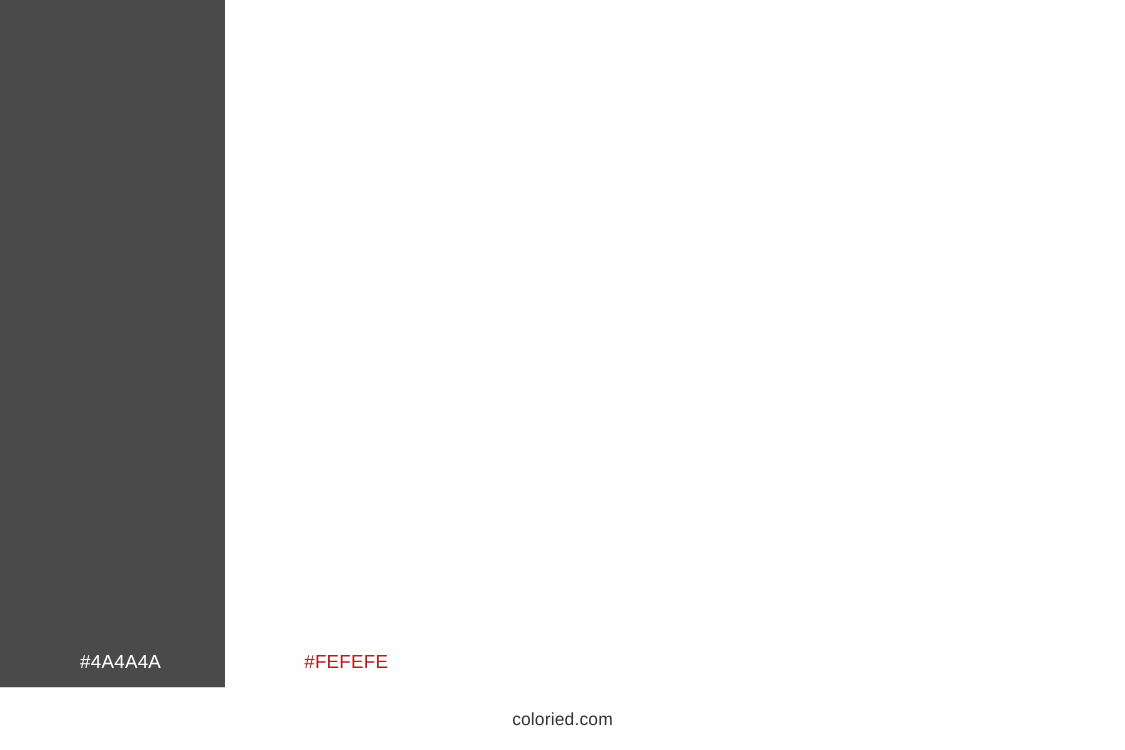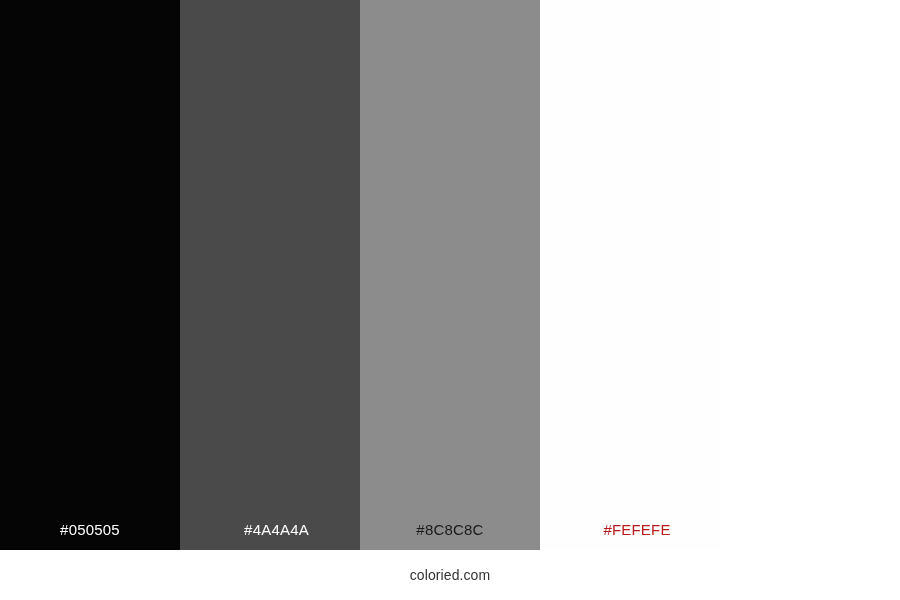--- a/index.html
+++ b/index.html
@@ -69,31 +69,25 @@
     letter-spacing: 0.1px;
   }
 </style>
 </head>
 <body style="background-color: rgb(255, 255, 255);">
 
 <div id="palette-page">
 
   <div id="swatch-strip">
 
-    <div class="swatch" style="background-color: rgb(5, 5, 5);">
-      <span class="swatch-label label-light" style="color: rgb(255, 255, 255);">#050505</span>
-    </div>
 
     <div class="swatch" style="background-color: rgb(74, 74, 74);">
       <span class="swatch-label label-light" style="color: rgb(255, 255, 255); padding-left: 13px;">#4A4A4A</span>
     </div>
 
-    <div class="swatch" style="background-color: rgb(140, 140, 140);">
-      <span class="swatch-label label-dark" style="color: rgb(26, 26, 26);">#8C8C8C</span>
-    </div>
 
 
     <div class="swatch" style="background-color: rgb(254, 254, 254);">
       <span class="swatch-label label-dark" style="color: #b91c1c; padding-left: 14px;">#FEFEFE</span>
     </div>
 
   </div>
 
   <div id="site-footer">
     <span id="footer-text">coloried.com</span>

